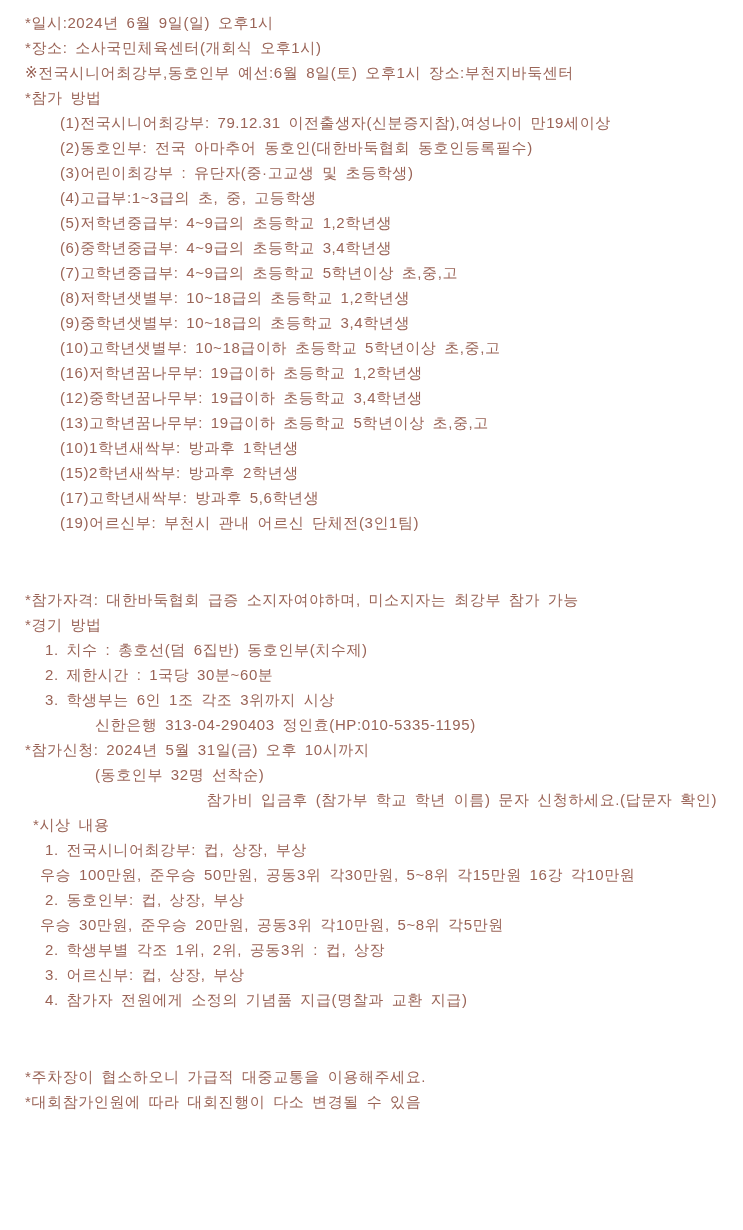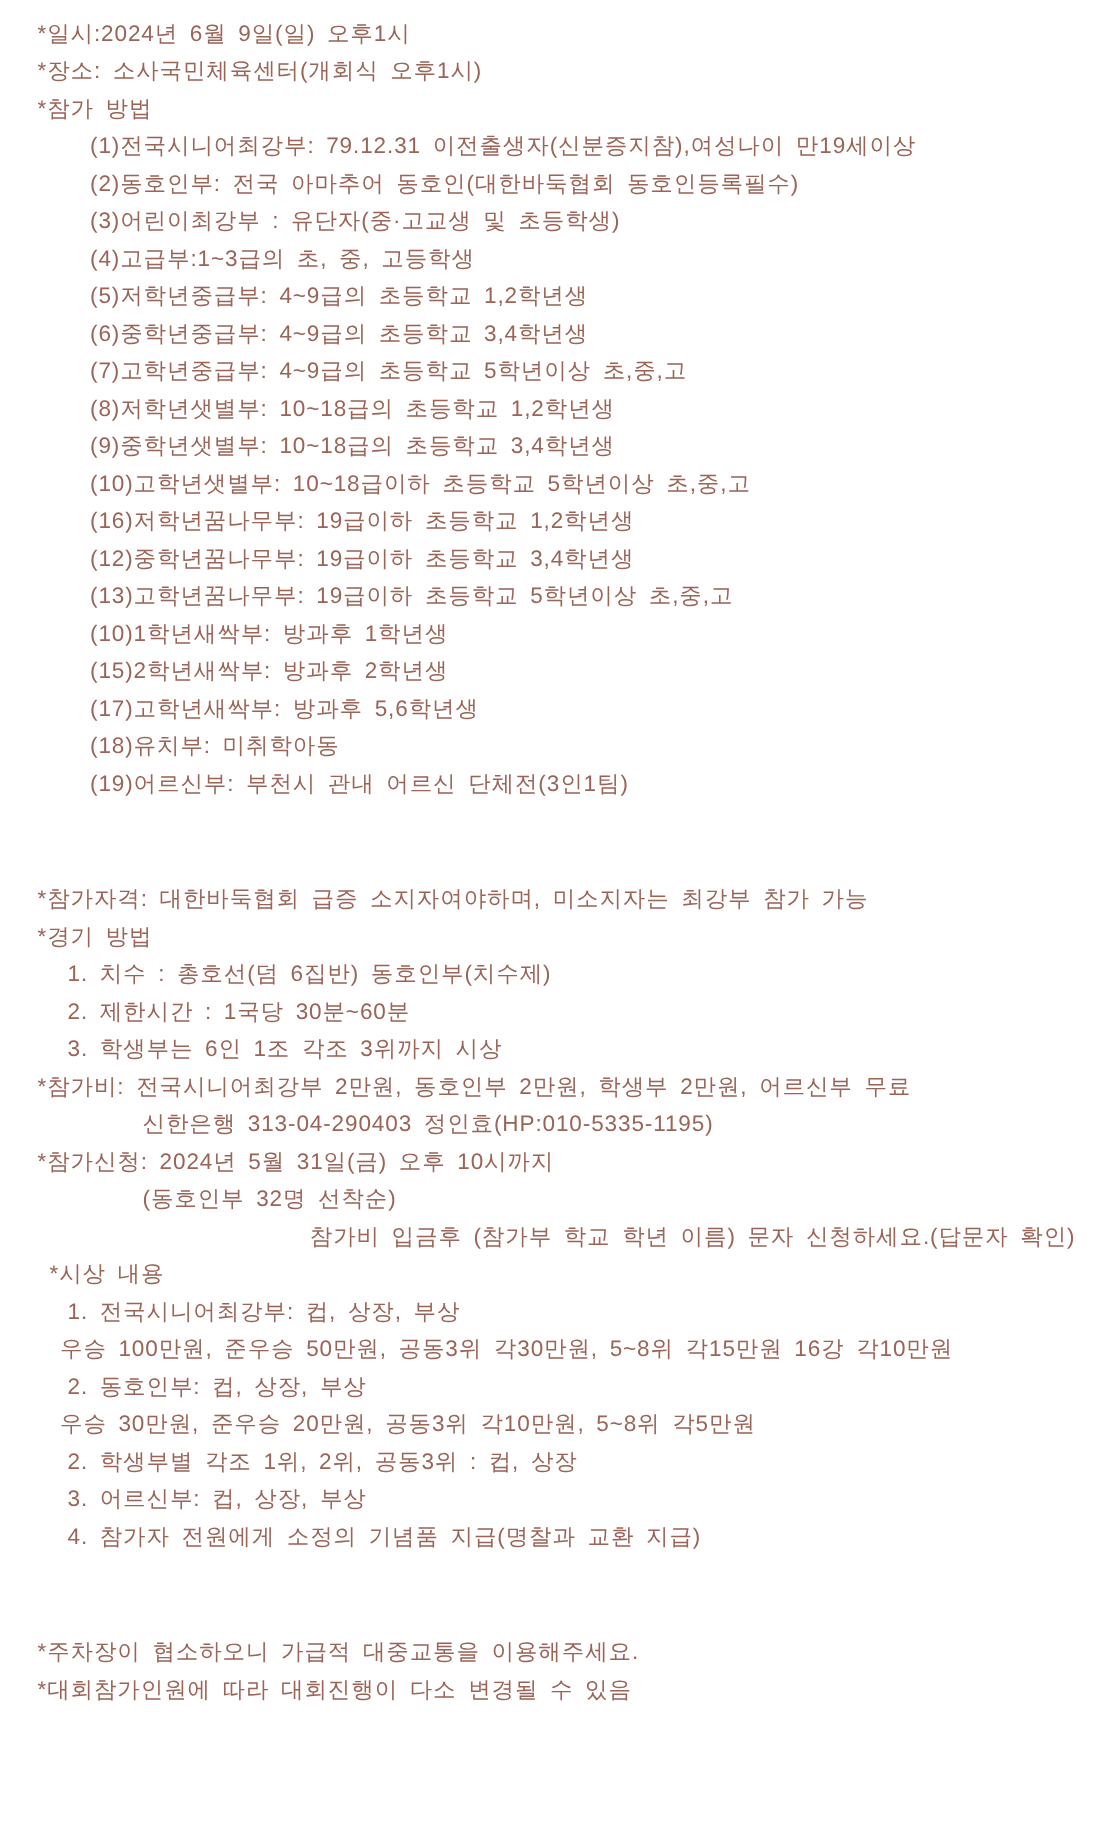--- a/index.html
+++ b/index.html
@@ -41,45 +41,44 @@
   .ind-6 { padding-left: 15px;  }
   .gap-2 { margin-top: 52px; }
 </style>
 </head>
 <body>
 
 <div class="doc">
   <div id="lines-container" style="color: rgb(154, 100, 87);">
       <div class="line ind-0">*일시:2024년 6월 9일(일) 오후1시</div>
       <div class="line ind-0">*장소: 소사국민체육센터(개회식 오후1시)</div>
+      <div class="line ind-0">※전국시니어최강부,동호인부 예선:6월 8일(토) 오후1시 장소:부천지바둑센터</div>
       <div class="line ind-0">*참가 방법</div>
       <div class="line ind-1">(1)전국시니어최강부: 79.12.31 이전출생자(신분증지참),여성나이 만19세이상</div>
       <div class="line ind-1">(2)동호인부: 전국 아마추어 동호인(대한바둑협회 동호인등록필수)</div>
       <div class="line ind-1">(3)어린이최강부 : 유단자(중·고교생 및 초등학생)</div>
       <div class="line ind-1">(4)고급부:1~3급의 초, 중, 고등학생</div>
       <div class="line ind-1">(5)저학년중급부: 4~9급의 초등학교 1,2학년생</div>
       <div class="line ind-1">(6)중학년중급부: 4~9급의 초등학교 3,4학년생</div>
       <div class="line ind-1">(7)고학년중급부: 4~9급의 초등학교 5학년이상 초,중,고</div>
       <div class="line ind-1">(8)저학년샛별부: 10~18급의 초등학교 1,2학년생</div>
       <div class="line ind-1">(9)중학년샛별부: 10~18급의 초등학교 3,4학년생</div>
       <div class="line ind-1">(10)고학년샛별부: 10~18급이하 초등학교 5학년이상 초,중,고</div>
       <div class="line ind-1">(16)저학년꿈나무부: 19급이하 초등학교 1,2학년생</div>
       <div class="line ind-1">(12)중학년꿈나무부: 19급이하 초등학교 3,4학년생</div>
       <div class="line ind-1">(13)고학년꿈나무부: 19급이하 초등학교 5학년이상 초,중,고</div>
       <div class="line ind-1">(10)1학년새싹부: 방과후 1학년생</div>
       <div class="line ind-1">(15)2학년새싹부: 방과후 2학년생</div>
       <div class="line ind-1">(17)고학년새싹부: 방과후 5,6학년생</div>
-      <div class="line ind-1">(18)유치부: 미취학아동</div>
       <div class="line ind-1">(19)어르신부: 부천시 관내 어르신 단체전(3인1팀)</div>
       <div class="line ind-0 gap-2">*참가자격: 대한바둑협회 급증 소지자여야하며, 미소지자는 최강부 참가 가능</div>
       <div class="line ind-0">*경기 방법</div>
       <div class="line ind-2">1. 치수 : 총호선(덤 6집반) 동호인부(치수제)</div>
       <div class="line ind-2">2. 제한시간 : 1국당 30분~60분</div>
       <div class="line ind-2">3. 학생부는 6인 1조 각조 3위까지 시상</div>
-      <div class="line ind-0">*참가비: 전국시니어최강부 2만원, 동호인부 2만원, 학생부 2만원, 어르신부 무료</div>
       <div class="line ind-3">신한은행 313-04-290403 정인효(HP:010-5335-1195)</div>
       <div class="line ind-0">*참가신청: 2024년 5월 31일(금) 오후 10시까지</div>
       <div class="line ind-3">(동호인부 32명 선착순)</div>
       <div class="line ind-4">참가비 입금후 (참가부 학교 학년 이름) 문자 신청하세요.(답문자 확인)</div>
       <div class="line ind-5">*시상 내용</div>
       <div class="line ind-2">1. 전국시니어최강부: 컵, 상장, 부상</div>
       <div class="line ind-6">우승 100만원, 준우승 50만원, 공동3위 각30만원, 5~8위 각15만원 16강 각10만원</div>
       <div class="line ind-2">2. 동호인부: 컵, 상장, 부상</div>
       <div class="line ind-6">우승 30만원, 준우승 20만원, 공동3위 각10만원, 5~8위 각5만원</div>
       <div class="line ind-2">2. 학생부별 각조 1위, 2위, 공동3위 : 컵, 상장</div>

